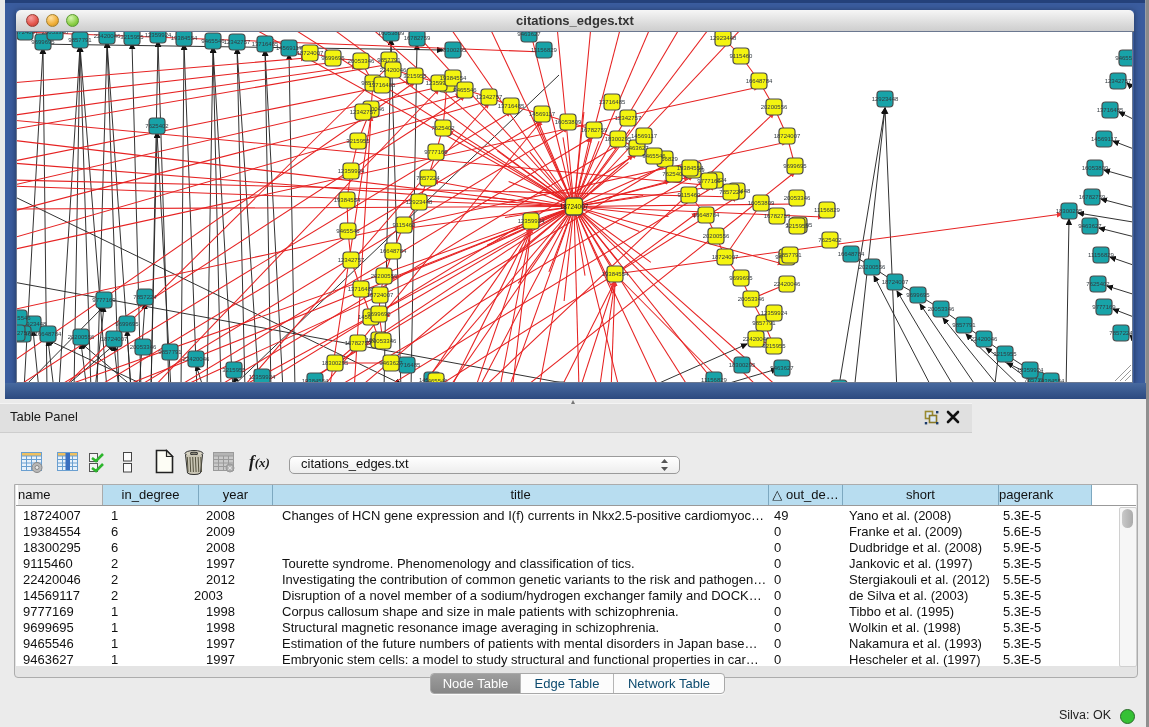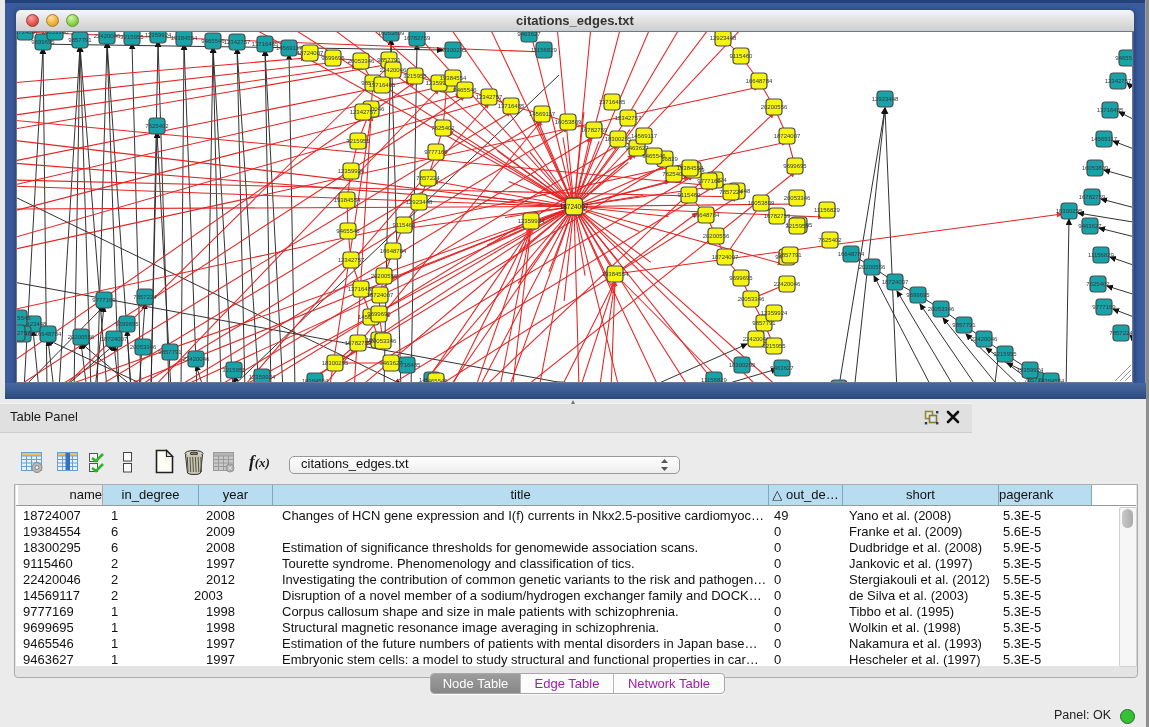--- a/index.html
+++ b/index.html
@@ -29,21 +29,21 @@
 #tcont{position:absolute;left:14px;top:484px;width:1122px;height:192px;background:#e4e4e4;
   border:1px solid #acacac;border-radius:0 0 4px 4px}
 #thead{position:absolute;left:1px;top:0px;width:1120px;height:20px;background:#fff;
   font-size:13px;color:#111;border-bottom:1px solid #999}
 #tbody{position:absolute;left:1px;top:0;width:1120px;height:181px;background:#fff;font-size:13px;color:#111}
 #vscroll{position:absolute;left:1104px;top:22px;width:16px;height:158px;background:#f6f6f6;
   border:1px solid #d0d0d0;border-radius:2px}
 #vscroll .th{position:absolute;left:2px;top:1px;width:11px;height:19px;background:linear-gradient(90deg,#c9c9c9,#ababab);border-radius:6px}
 #tabs{position:absolute;left:430px;top:673px;height:19px;font-size:13px;
   border:1px solid #a8a8a8;border-radius:4px;background:#fcfcfc;box-shadow:0 1px 1px rgba(255,255,255,.8)}
-#tabs .seg{float:left;height:19px;line-height:19px;text-align:center;color:#a21caf}
+#tabs .seg{float:left;height:19px;line-height:19px;text-align:center;color:#0c4a6e}
 #tabs .sel{background:linear-gradient(#9d9d9d,#868686);color:#fff;border-radius:3px 0 0 3px}
 #tabs .sep{border-left:1px solid #b5b5b5}
 #status{position:absolute;right:38px;top:708px;font-size:12.5px;color:#222}
 #memdot{position:absolute;right:14px;top:709px;width:13px;height:13px;border-radius:50%;
   background:#35c135;border:1.5px solid #2a6a2a}
 #handle{position:absolute;left:560px;top:399px;width:26px;height:5px;color:#777;font-size:8px;line-height:5px;text-align:center}
 </style></head><body>
 <div id="netarea">
   <div class="leftstrip"></div>
   <div class="topline"></div>
@@ -1044,21 +1044,20 @@
         <span style="position:absolute;left:95px">6</span>
         <span style="position:absolute;left:190px">2009</span>
         <span style="position:absolute;left:758px">0</span>
         <span style="position:absolute;left:833px">Franke et al. (2009)</span>
         <span style="position:absolute;left:987px">5.6E-5</span>
       </div>
       <div style="position:absolute;left:0;top:55px;width:1100px;height:16px;line-height:16px">
         <span style="position:absolute;left:7px">18300295</span>
         <span style="position:absolute;left:95px">6</span>
         <span style="position:absolute;left:190px">2008</span>
-        <span style="position:absolute;left:266px">Estimation of significance thresholds for genomewide association scans.</span>
         <span style="position:absolute;left:758px">0</span>
         <span style="position:absolute;left:833px">Dudbridge et al. (2008)</span>
         <span style="position:absolute;left:987px">5.9E-5</span>
       </div>
       <div style="position:absolute;left:0;top:71px;width:1100px;height:16px;line-height:16px">
         <span style="position:absolute;left:7px">9115460</span>
         <span style="position:absolute;left:95px">2</span>
         <span style="position:absolute;left:190px">1997</span>
         <span style="position:absolute;left:266px">Tourette syndrome. Phenomenology and classification of tics.</span>
         <span style="position:absolute;left:758px">0</span>
@@ -1114,32 +1113,32 @@
         <span style="position:absolute;left:7px">9463627</span>
         <span style="position:absolute;left:95px">1</span>
         <span style="position:absolute;left:190px">1997</span>
         <span style="position:absolute;left:266px">Embryonic stem cells: a model to study structural and functional properties in car…</span>
         <span style="position:absolute;left:758px">0</span>
         <span style="position:absolute;left:833px">Hescheler et al. (1997)</span>
         <span style="position:absolute;left:987px">5.3E-5</span>
       </div>
     </div>
   <div id="thead">
-      <div style="position:absolute;left:2px;top:0;width:84px;height:20px;background:#e8e8e8;border-right:1px solid #aaa;text-align:right;line-height:20px">name</div>
+      <div style="position:absolute;left:2px;top:0;width:84px;height:20px;background:#e8e8e8;border-right:1px solid #aaa;text-align:left;line-height:20px">name</div>
       <div style="position:absolute;left:87px;top:0;width:95px;height:20px;background:#b8ddf0;border-right:1px solid #7da8c0;text-align:center;line-height:20px">in_degree</div>
       <div style="position:absolute;left:183px;top:0;width:73px;height:20px;background:#b8ddf0;border-right:1px solid #7da8c0;text-align:center;line-height:20px">year</div>
       <div style="position:absolute;left:257px;top:0;width:495px;height:20px;background:#b8ddf0;border-right:1px solid #7da8c0;text-align:center;line-height:20px">title</div>
       <div style="position:absolute;left:753px;top:0;width:73px;height:20px;background:#b8ddf0;border-right:1px solid #7da8c0;text-align:center;line-height:20px">△ out_de…</div>
       <div style="position:absolute;left:827px;top:0;width:155px;height:20px;background:#b8ddf0;border-right:1px solid #7da8c0;text-align:center;line-height:20px">short</div>
       <div style="position:absolute;left:983px;top:0;width:92px;height:20px;background:#b8ddf0;border-right:1px solid #7da8c0;text-align:left;line-height:20px">pagerank</div>
     </div>
   <div id="vscroll">
       <div class="th"></div>
     </div>
 </div>
 <div id="tabs">
   <div class="seg sel" style="width:89px">Node Table</div>
   <div class="seg sep" style="width:92px">Edge Table</div>
   <div class="seg sep" style="width:110px">Network Table</div>
 </div>
-<div id="status">Panel: OK</div>
+<div id="status">Silva: OK</div>
 <div id="memdot"></div>
 <div id="handle">▴</div>
 
 </body></html>

